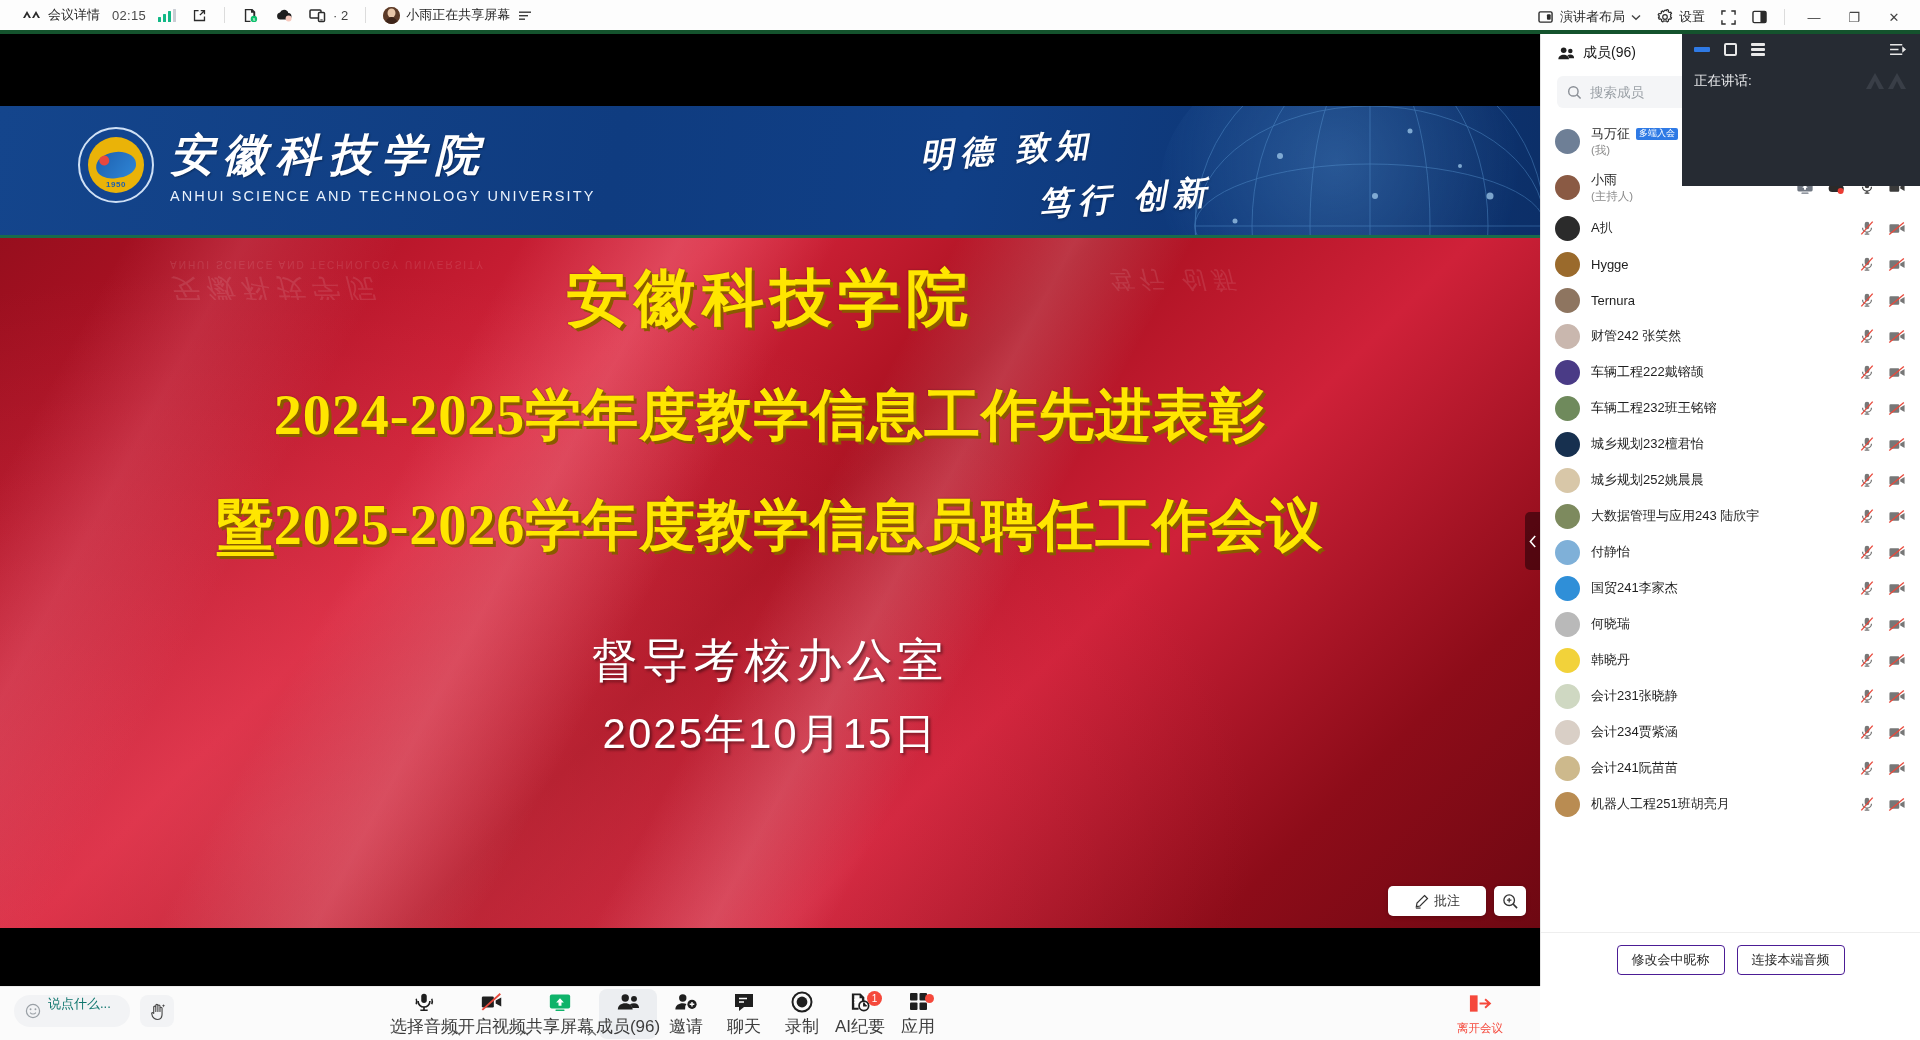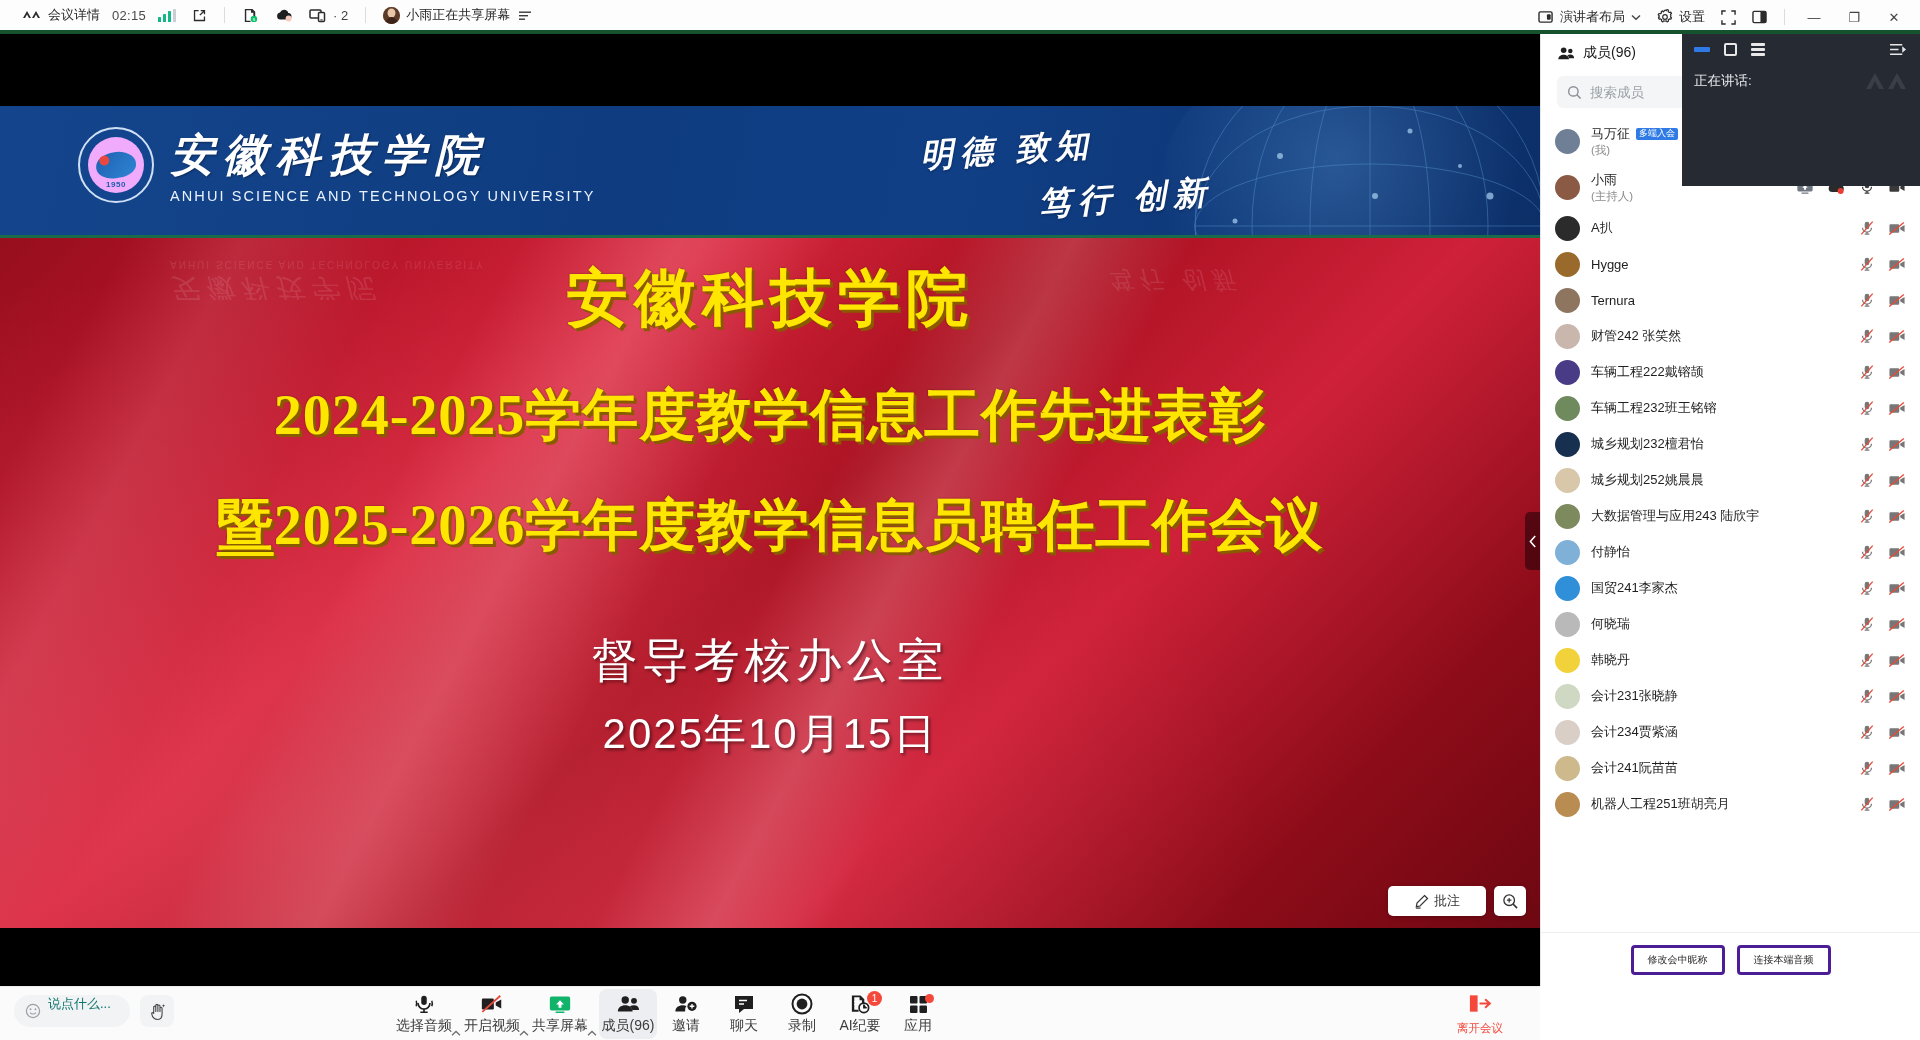--- a/index.html
+++ b/index.html
@@ -68,21 +68,21 @@
     opacity: .95;
   }
   .banner-globe svg { position:absolute; inset:0; }
   .logo-wrap { position: absolute; left: 78px; top: 20px; display: flex; align-items: center; gap: 16px; }
   .logo-circle {
     width: 76px; height: 76px; border-radius: 50%;
     border: 2px solid #cfe0f5; position: relative; background: #13458f;
     display:flex; align-items:center; justify-content:center;
   }
   .logo-inner {
-    width: 56px; height: 56px; border-radius: 50%; background:#f0abfc;
+    width: 56px; height: 56px; border-radius: 50%; background:#eab308;
     display:flex; align-items:center; justify-content:center; position:relative;
   }
   .logo-swoosh {
     width: 40px; height: 26px; border-radius: 50% 50% 45% 45%;
     background: linear-gradient(135deg,#1d5fae,#2f86d6);
     position: relative; transform: rotate(-8deg);
   }
   .logo-swoosh::after {
     content:""; position:absolute; left: 4px; top: 2px; width: 10px; height: 10px;
     border-radius: 50%; background:#e8483f;
@@ -191,43 +191,43 @@
   .avatar { width: 25px; height: 25px; border-radius: 50%; flex: none; overflow: hidden; position:relative; }
   .pname-wrap { flex: 1; min-width: 0; display:flex; flex-direction:column; justify-content:center; }
   .pname-line { display:flex; align-items:center; gap: 6px; }
   .pname { font-size: 13px; color: #1f1f1f; white-space: nowrap; overflow: hidden; text-overflow: ellipsis; }
   .pbadge { font-size: 9px; color: #fff; background: #2f7ae5; border-radius: 2px; padding: 1px 3px; line-height: 1.1; flex:none; }
   .psub { font-size: 11.5px; color: #8c8c8c; line-height: 1.2; margin-top: 1px; }
   .prow.tall { height: 46px; }
   .picons { display: flex; align-items: center; gap: 13px; flex: none; }
   .panel-foot { height: 54px; border-top: 1px solid #eee; display:flex; align-items:center; justify-content:center; gap: 12px; }
   .foot-btn {
-    height: 30px; padding: 0 14px; border: 3px solid #4c1d95; border-radius: 4px; background:#fff;
-    font-size: 10px; color:#2b2b2b; display:flex; align-items:center; justify-content:center;
+    height: 30px; padding: 0 14px; border: 1px solid #4c1d95; border-radius: 4px; background:#fff;
+    font-size: 13px; color:#2b2b2b; display:flex; align-items:center; justify-content:center;
     font-family:"Liberation Sans","DejaVu Sans",sans-serif;
   }
 
   
   .bottombar {
     position: absolute; left: 0; bottom: 0; width: 1540px; height: 54px;
     background: #fbfbfb; border-top: 1px solid #ececec;
   }
   .bb-left { position:absolute; left: 14px; top: 8px; display:flex; gap: 10px; align-items:center; }
   .say-box {
     height: 32px; background:#f2f3f5; border-radius: 16px; display:flex; 
     gap: 7px; padding: 0 14px 0 11px; font-size: 13px; color:#0f766e; min-width: 116px;
   }
   .hand-box { width: 34px; height: 32px; background:#f2f3f5; border-radius: 8px; display:flex; align-items:center; justify-content:center; }
   .bb-center { position:absolute; left: 395px; top: 2px; display:flex; align-items:flex-start; gap: 0px; }
   .bbitem {
     width: 58px; height: 50px; display:flex; flex-direction:column; align-items:center;
     justify-content:center; gap: 2px; border-radius: 8px; position:relative;
   }
   .bbitem.active { background:#eceef1; }
-  .bbitem .lbl { font-size: 14px; color:#3d3d3d; white-space:nowrap; }
+  .bbitem .lbl { font-size: 17px; color:#3d3d3d; white-space:nowrap; }
   .bbitem .gl { height: 22px; display:flex; align-items:center; justify-content:center; }
   .caret { font-size: 9px; color:#707070; align-self:flex-end; margin: 22px 2px 0 -2px; }
   .badge {
     position:absolute; top: 2px; right: 7px; min-width: 15px; height: 15px; border-radius: 8px;
     background:#f5483b; color:#fff; font-size: 10px; display:flex; align-items:center; justify-content:center; padding: 0 3px;
   }
   .dot-badge { position:absolute; top: 5px; right: 13px; width: 9px; height: 9px; border-radius:50%; background:#f5483b; }
   .bb-leave { position:absolute; right: 28px; top: 4px; width: 64px; height: 46px; display:flex; flex-direction:column; align-items:center; justify-content:center; gap:3px; }
   .bb-leave .lbl { font-size: 11.5px; color:#f5483b; }
 </style>

